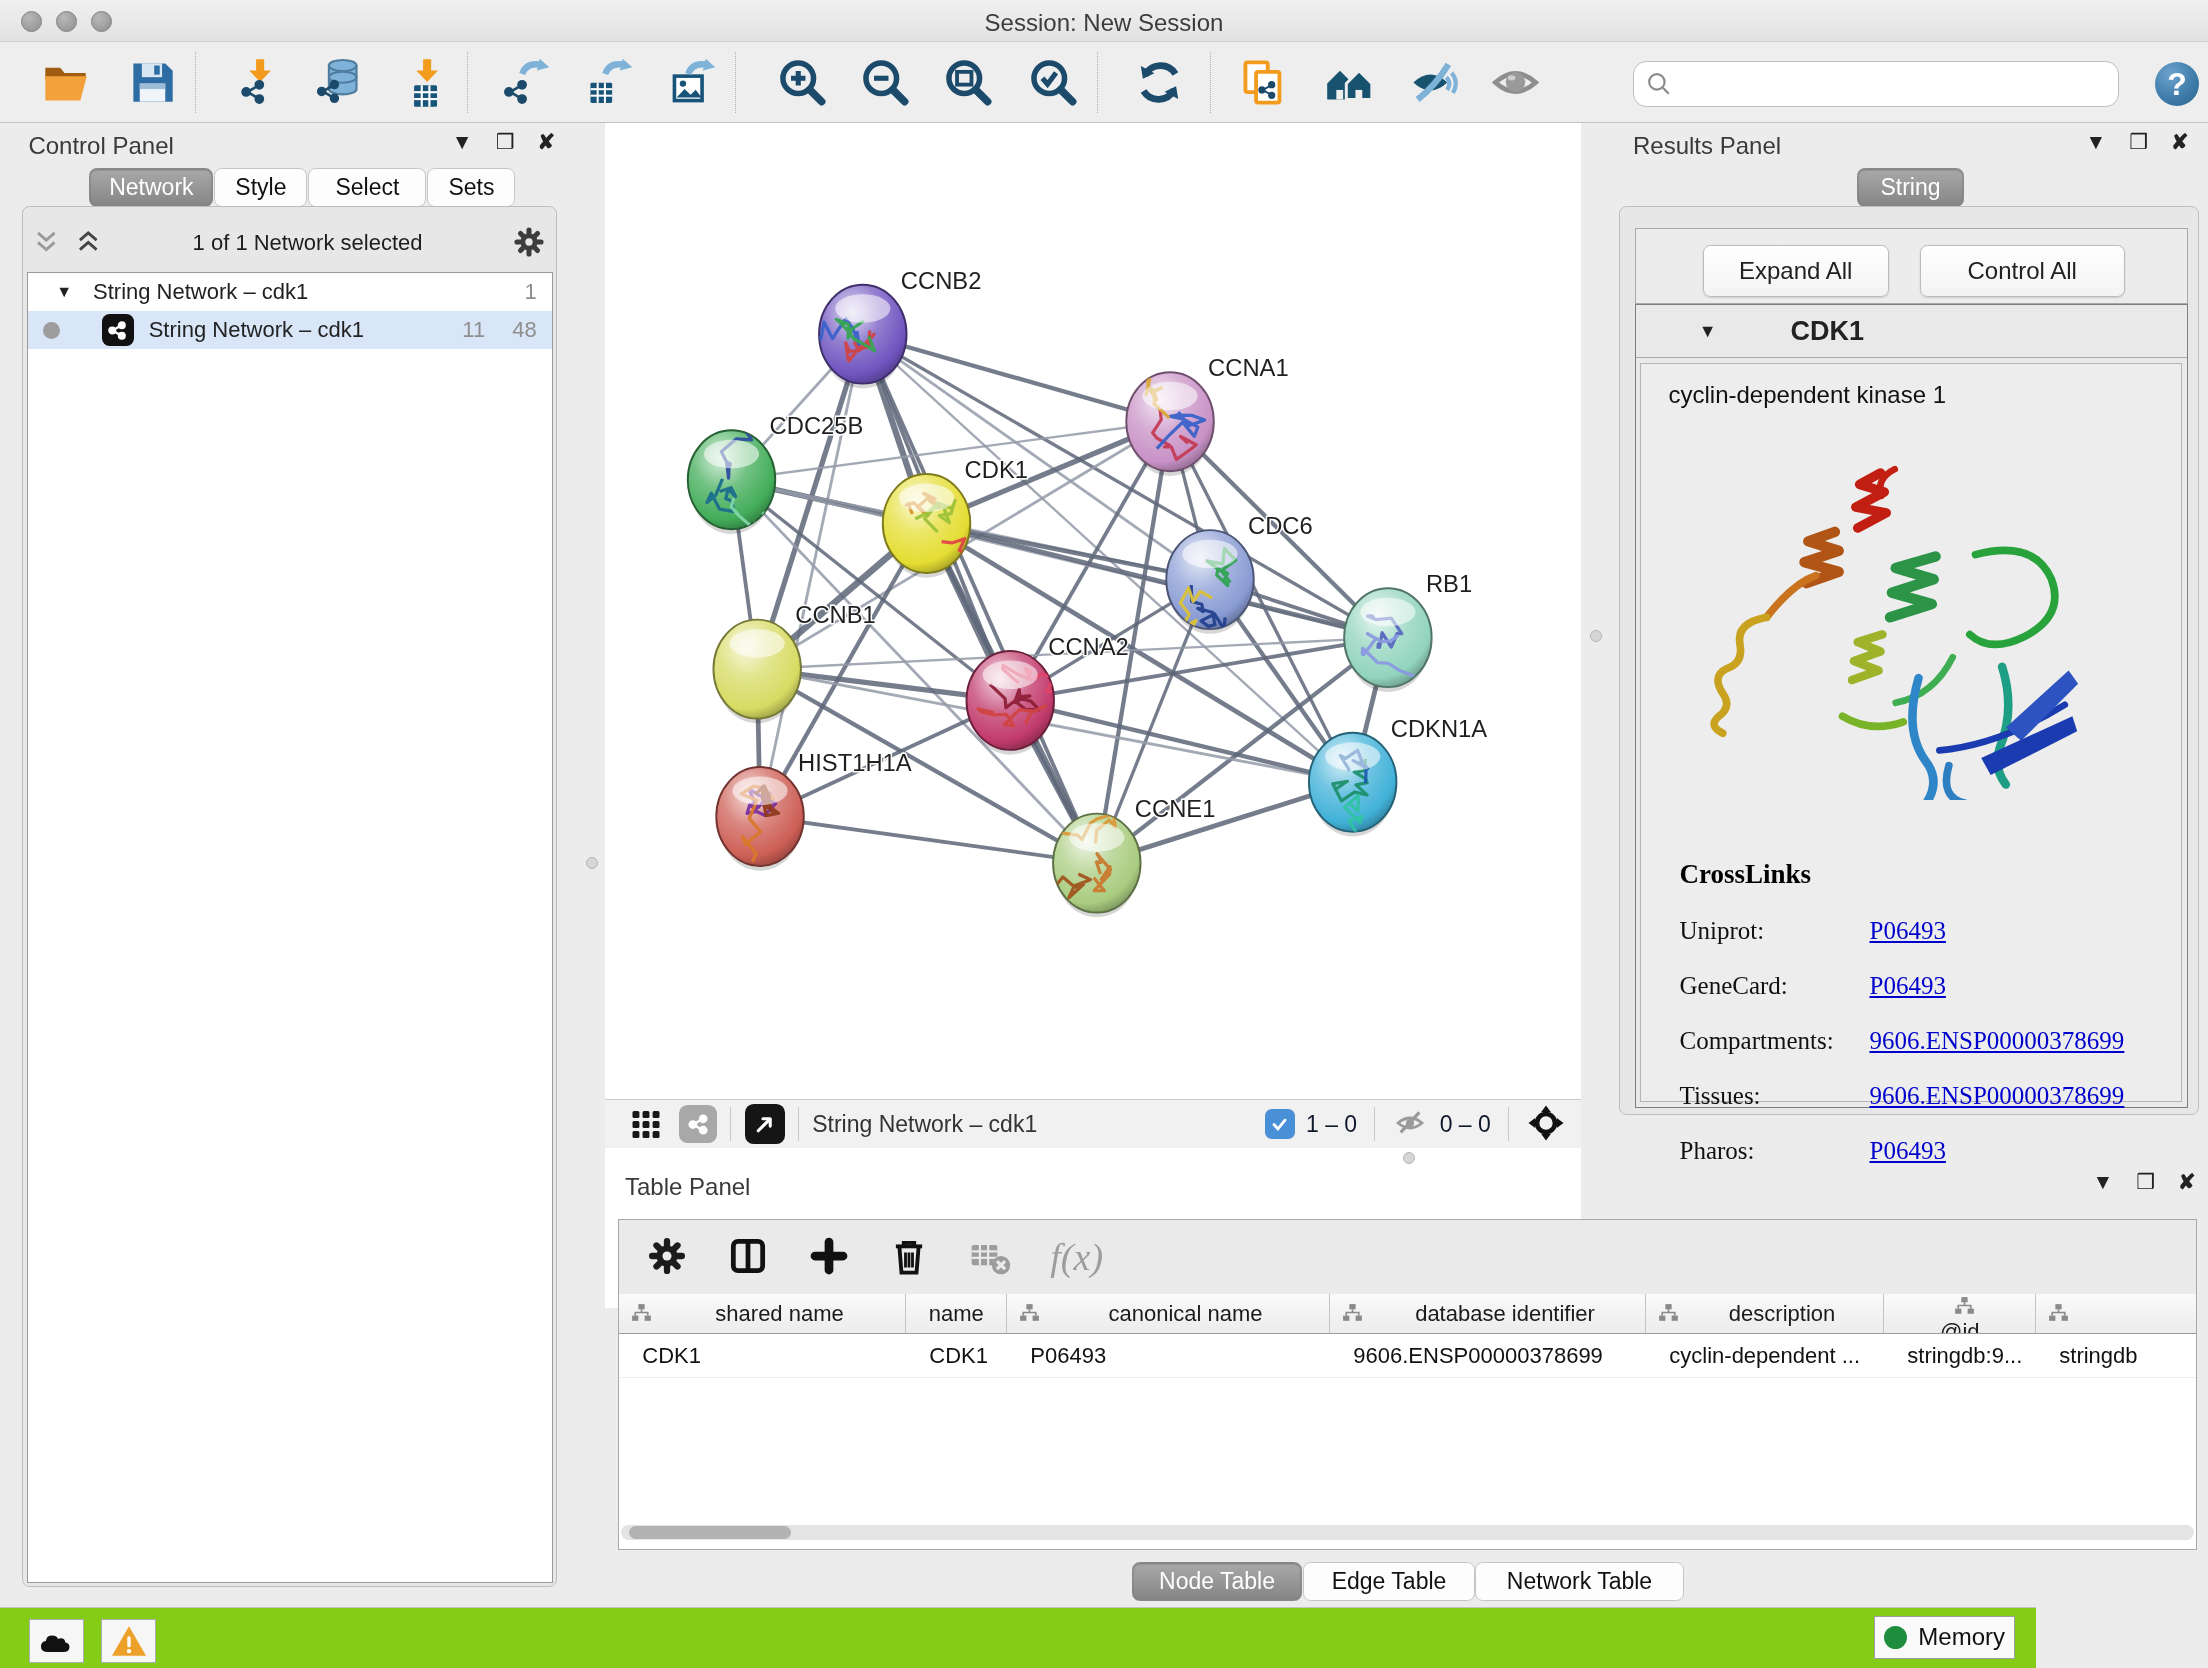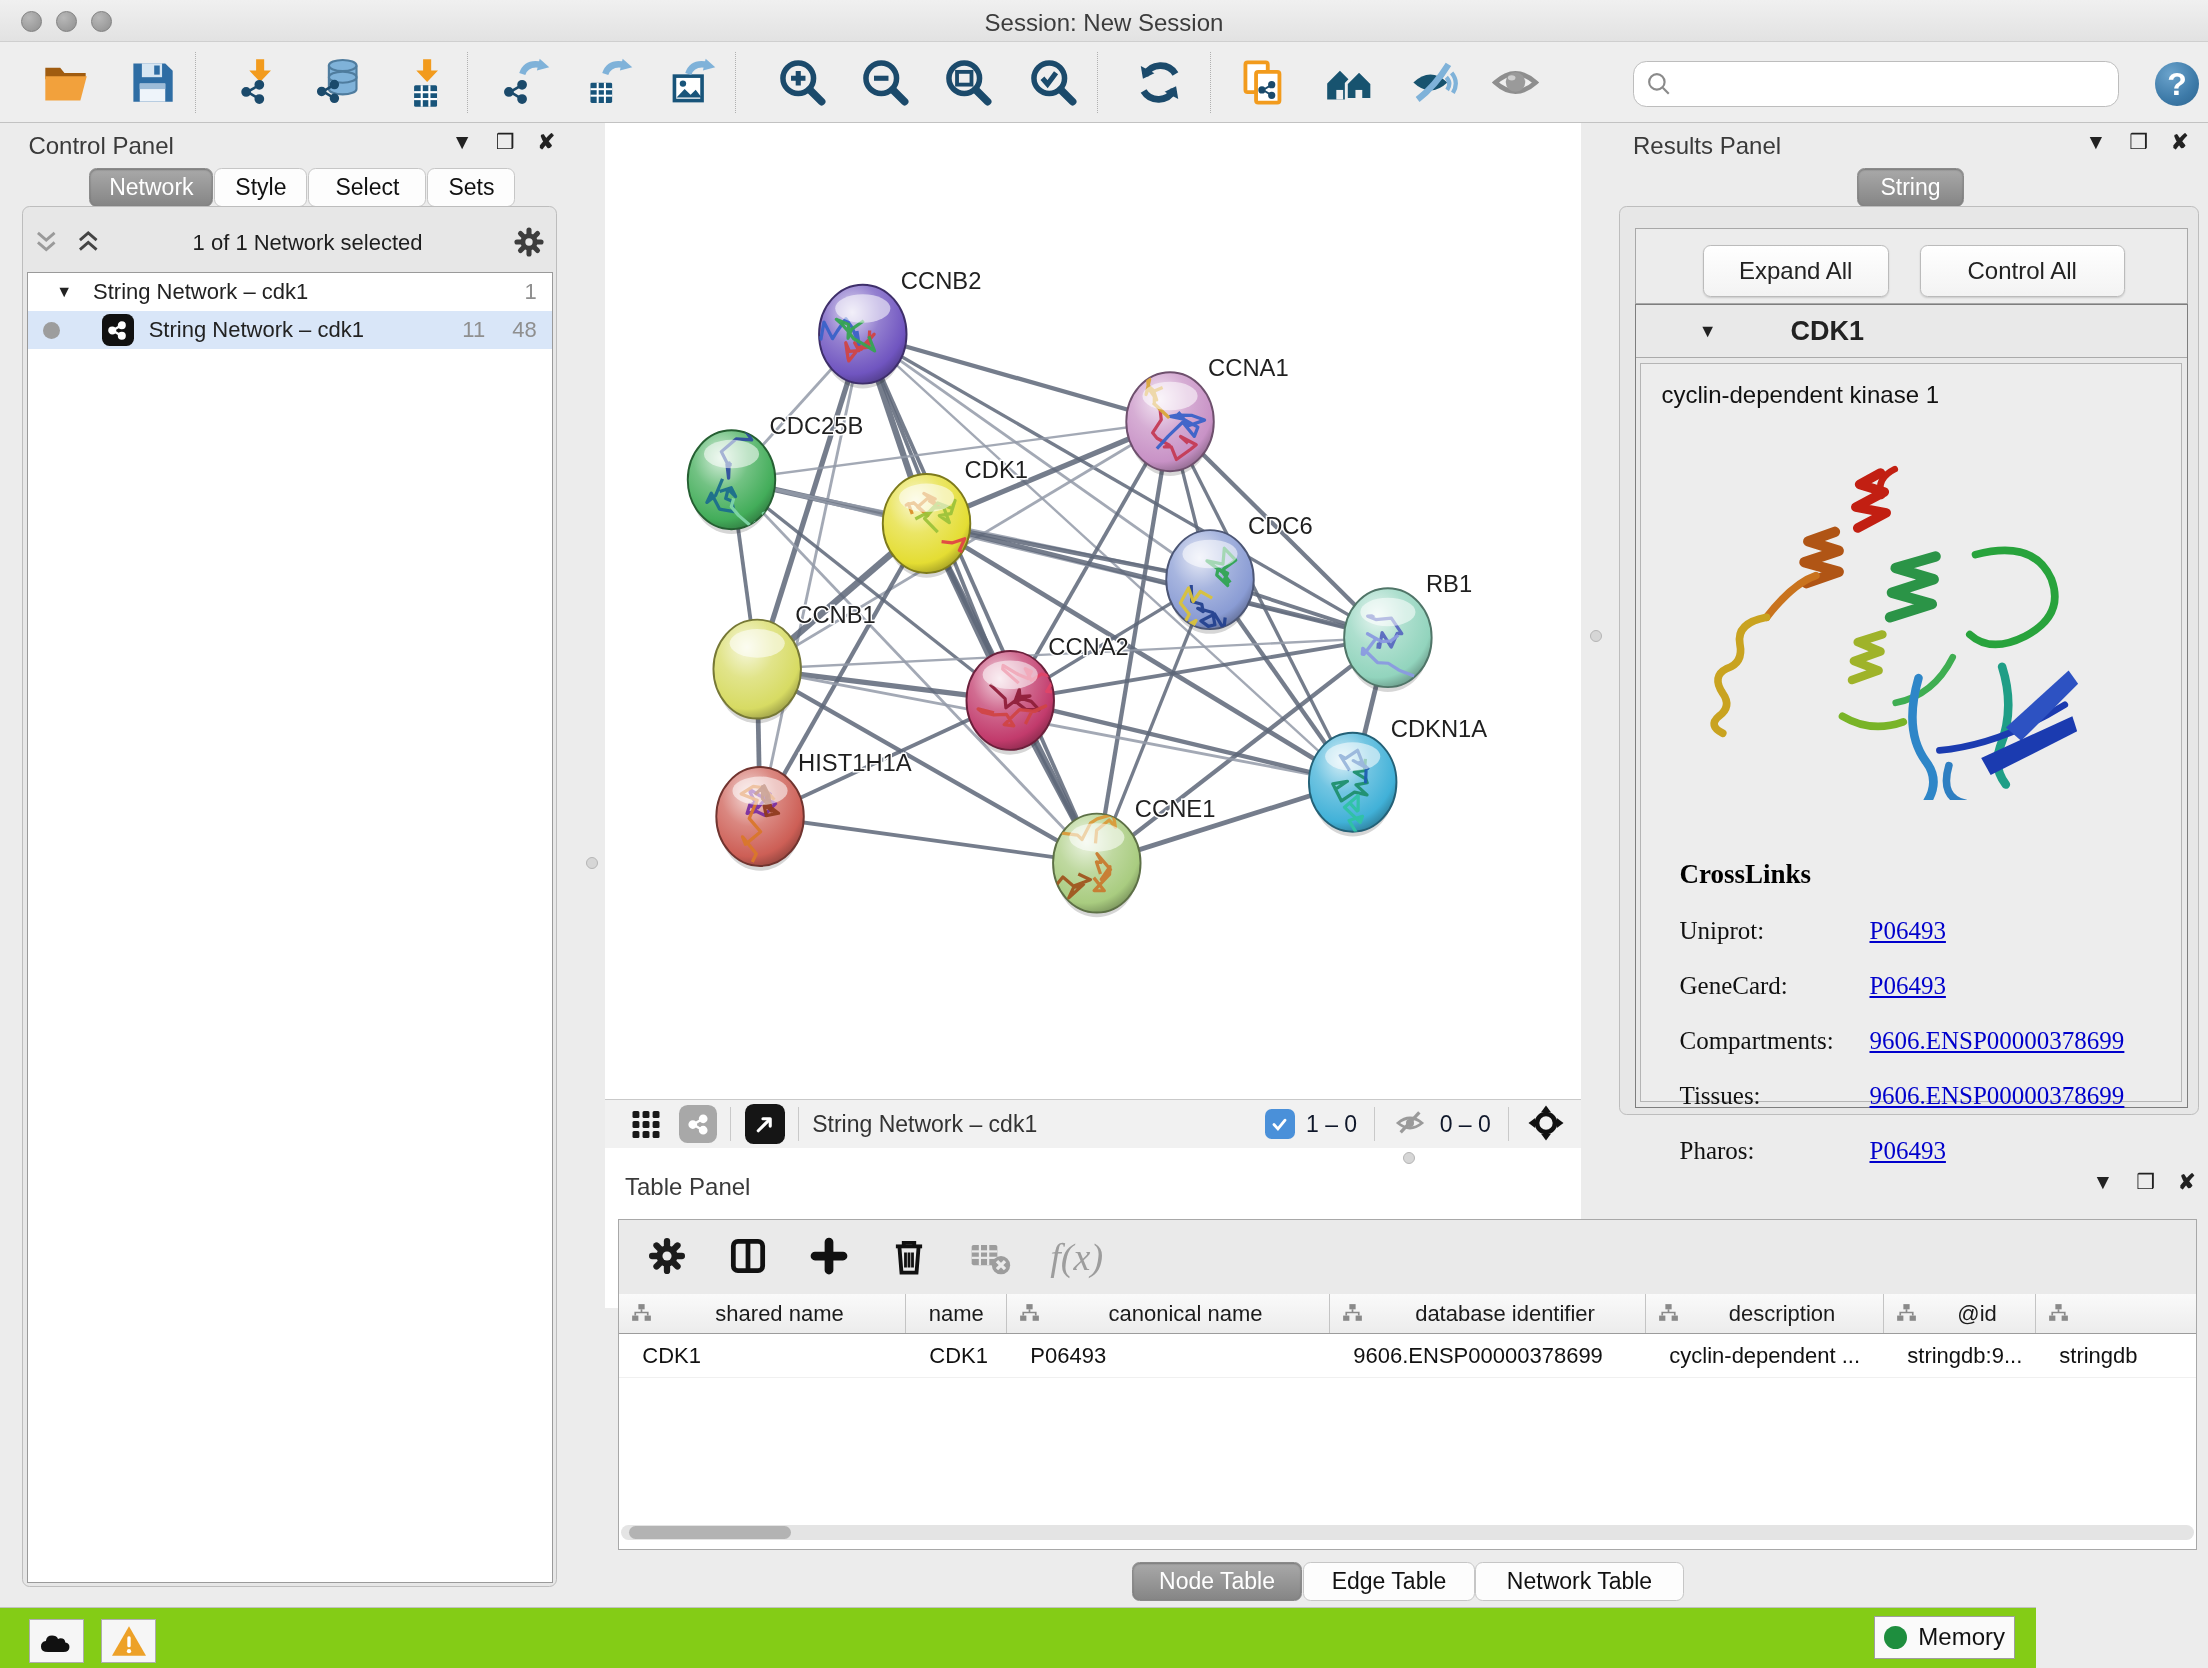--- a/index.html
+++ b/index.html
@@ -51,21 +51,21 @@
   .split-dot { position:absolute; width:12.4px; height:12.4px; border-radius:50%; background:#d6d6d6; border:1px solid #b5b5b5; }
 
   
   #results-panel { left:1607px; top:123px; width:595px; height:1012px; }
   #rp-tabbox { left:12.4px; top:83px; width:580px; height:909px; }
   #rp-expand { position:absolute; left:14.3px; top:21px; width:553px; height:76px; background:#ececec; border:1px solid #a8a8a8; }
   .rp-btn { position:absolute; top:16px; height:52px; background:linear-gradient(#ffffff,#f3f3f3); border:1px solid #bbb; border-radius:7.6px; font-size:24px; display:flex; align-items:center; justify-content:center; box-shadow:0 1px 1.9px rgba(0,0,0,.15); }
   #cdk1-box { position:absolute; left:14.3px; top:97px; width:553px; height:804px; border:1px solid #7e7e7e; background:#e9e9e9; }
   #cdk1-head { height:53px; border-bottom:1px solid #aaa; display:flex; align-items:center; }
   #cdk1-body { position:absolute; left:4.8px; right:4.8px; top:58px; bottom:4.8px; border:1px solid #b5b5b5; background:#ededed; }
-  #cdk1-desc { position:absolute; left:20px; top:17px; font-size:24px; color:#111; }
+  #cdk1-desc { position:absolute; left:27px; top:17px; font-size:24px; color:#111; }
   #crosslinks { position:absolute; left:38px; top:495px; font-family:"Liberation Serif", serif; }
   #crosslinks .xl-title { font-size:27px; font-weight:bold; color:#000; }
   .xl-row { display:flex; margin-top:27px; font-size:25px; }
   .xl-label { width:190px; color:#111; }
   .xl-link { color:#0000cc; text-decoration:underline; }
 
   
   #table-panel { left:605px; top:1163px; width:1604px; height:444px; }
   #tp-box { position:absolute; left:13.3px; top:56px; width:1579px; height:331px; background:#f6f6f6; border:1px solid #a8a8a8; overflow:hidden; }
   #tp-toolbar { position:absolute; left:0; top:0; right:0; height:74px; background:#eaeaea; display:flex; align-items:center; gap:38px; padding-left:27px; }
@@ -852,21 +852,21 @@
             <svg width="25" height="25" viewBox="0 0 24 24">
               <g fill="#8a8a8a">
                 <rect x="9" y="3" width="6" height="5"></rect>
                 <rect x="3" y="14" width="6" height="5"></rect>
                 <rect x="15" y="14" width="6" height="5"></rect>
               </g>
               <path d="M12 8 v3 M6 14 v-3 h12 v3" stroke="#8a8a8a" stroke-width="1.6" fill="none"></path>
             </svg>
             <span class="th-label">description</span>
           </div>
-          <div class="th" style="width: 152px;">
+          <div class="th" style="width: 152px; flex-direction: column;">
             <svg width="25" height="25" viewBox="0 0 24 24">
               <g fill="#8a8a8a">
                 <rect x="9" y="3" width="6" height="5"></rect>
                 <rect x="3" y="14" width="6" height="5"></rect>
                 <rect x="15" y="14" width="6" height="5"></rect>
               </g>
               <path d="M12 8 v3 M6 14 v-3 h12 v3" stroke="#8a8a8a" stroke-width="1.6" fill="none"></path>
             </svg>
             <span class="th-label">@id</span>
           </div>

